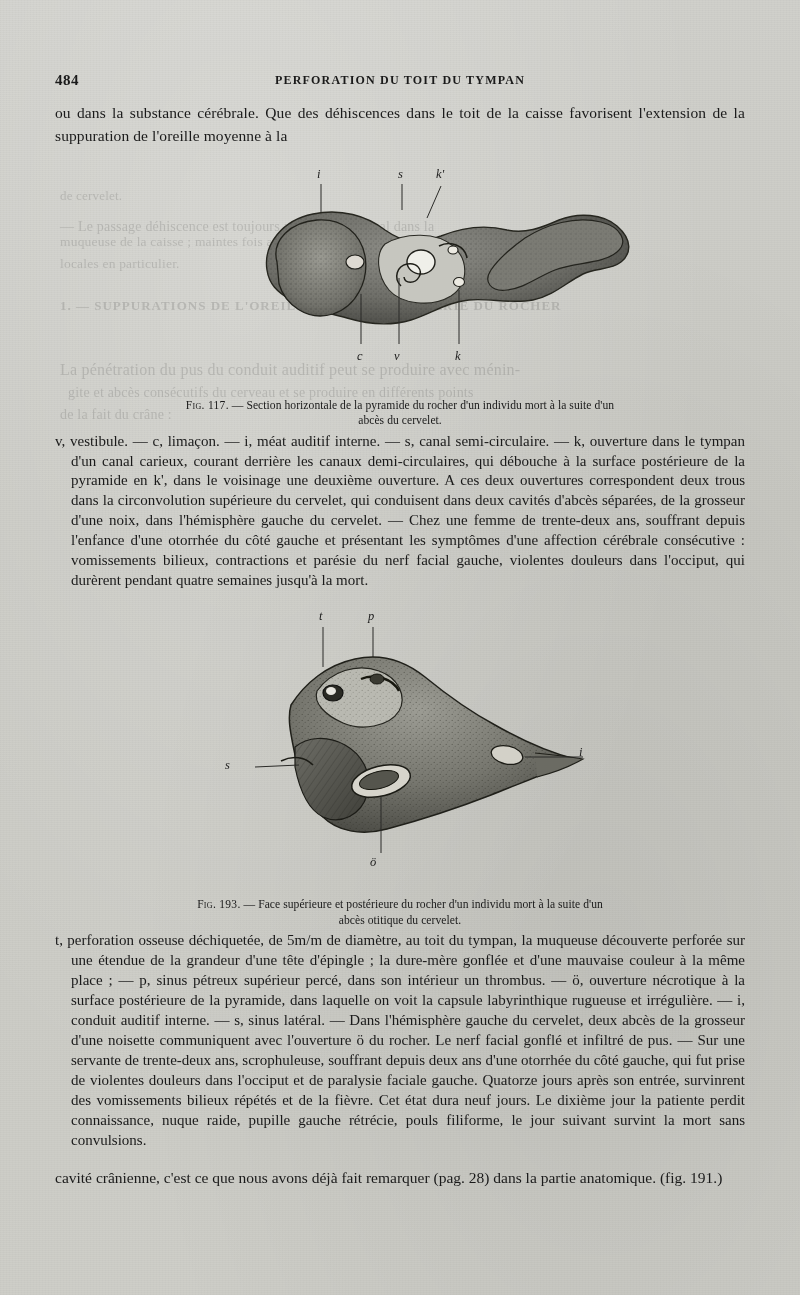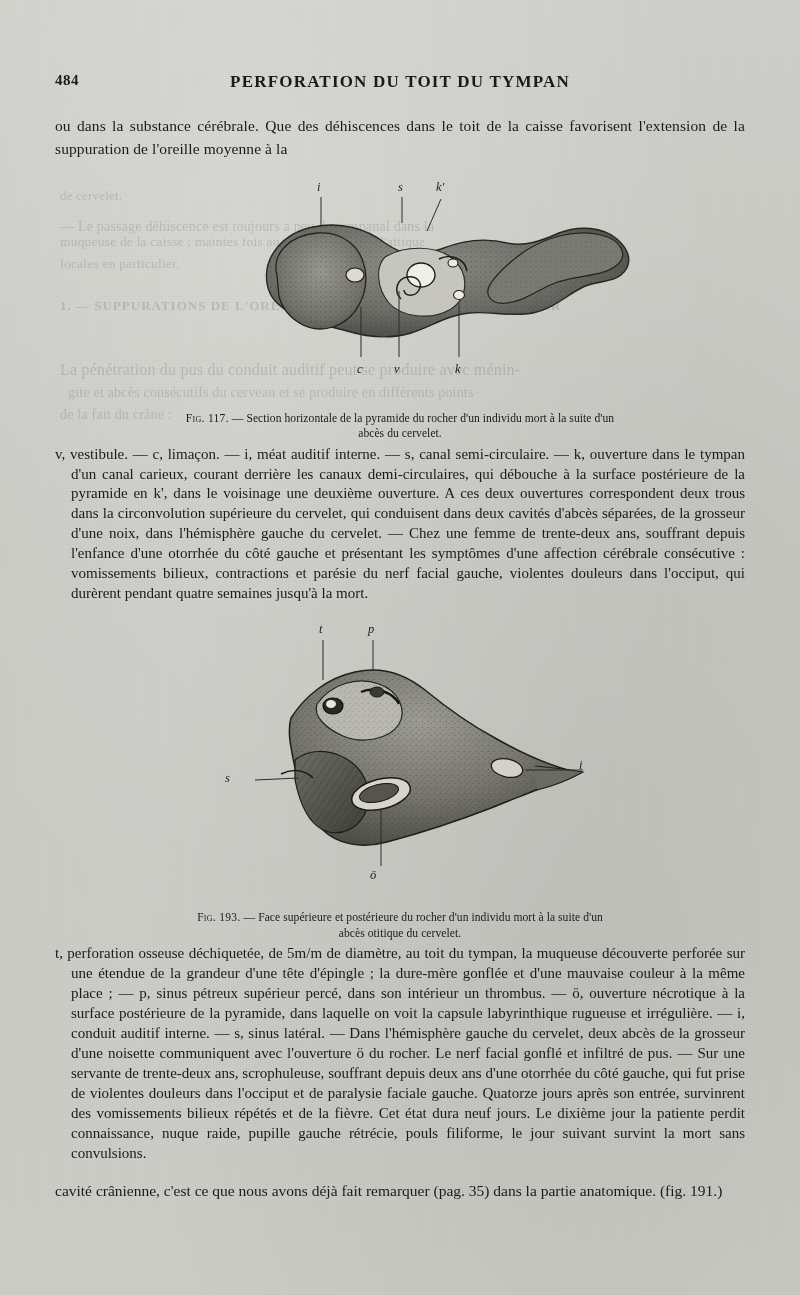--- a/index.html
+++ b/index.html
@@ -42,34 +42,34 @@
     line-height: 1.5;
   }
   .content {
     position: absolute;
     left: 55px;
     top: 72px;
     width: 690px;
   }
   .header {
     display: flex;
-    align-items: flex-start;
+    align-items: center;
     justify-content: flex-start;
-    margin-bottom: 22px;
+    margin-bottom: 12px;
   }
   .folio {
     font-size: 15px;
     font-weight: bold;
     width: 60px;
     letter-spacing: .5px;
   }
   .running-title {
     flex: 1;
     text-align: center;
-    font-size: 17px;
+    font-size: 12px;
     letter-spacing: 1.2px;
     font-weight: bold;
     padding-right: 60px;
   }
   .body-text {
     font-size: 15.5px;
     line-height: 1.5;
     text-align: justify;
     letter-spacing: .1px;
   }
@@ -324,17 +324,17 @@
         <span>— Face supérieure et postérieure du rocher d'un individu mort à la suite d'un</span>
       </span>
       <span class="capline">abcès otitique du cervelet.</span>
     </div>
 
     <div class="fig-detail">
       <span class="hang">t, perforation osseuse déchiquetée, de 5m/m de diamètre, au toit du tympan, la muqueuse découverte perforée sur une étendue de la grandeur d'une tête d'épingle ; la dure-mère gonflée et d'une mauvaise couleur à la même place ; — p, sinus pétreux supérieur percé, dans son intérieur un thrombus. — ö, ouverture nécrotique à la surface postérieure de la pyramide, dans laquelle on voit la capsule labyrinthique rugueuse et irrégulière. — i, conduit auditif interne. — s, sinus latéral. — Dans l'hémisphère gauche du cervelet, deux abcès de la grosseur d'une noisette communiquent avec l'ouverture ö du rocher. Le nerf facial gonflé et infiltré de pus. — Sur une servante de trente-deux ans, scrophuleuse, souffrant depuis deux ans d'une otorrhée du côté gauche, qui fut prise de violentes douleurs dans l'occiput et de paralysie faciale gauche. Quatorze jours après son entrée, survinrent des vomissements bilieux répétés et de la fièvre. Cet état dura neuf jours. Le dixième jour la patiente perdit connaissance, nuque raide, pupille gauche rétrécie, pouls filiforme, le jour suivant survint la mort sans convulsions.</span>
     </div>
 
     <div class="closing">
-      <p>cavité crânienne, c'est ce que nous avons déjà fait remarquer (pag. 35) dans la partie anatomique. (fig. 191.)</p>
+      <p>cavité crânienne, c'est ce que nous avons déjà fait remarquer (pag. 28) dans la partie anatomique. (fig. 191.)</p>
     </div>
 
   </div>
 </div>
 
 </body></html>

